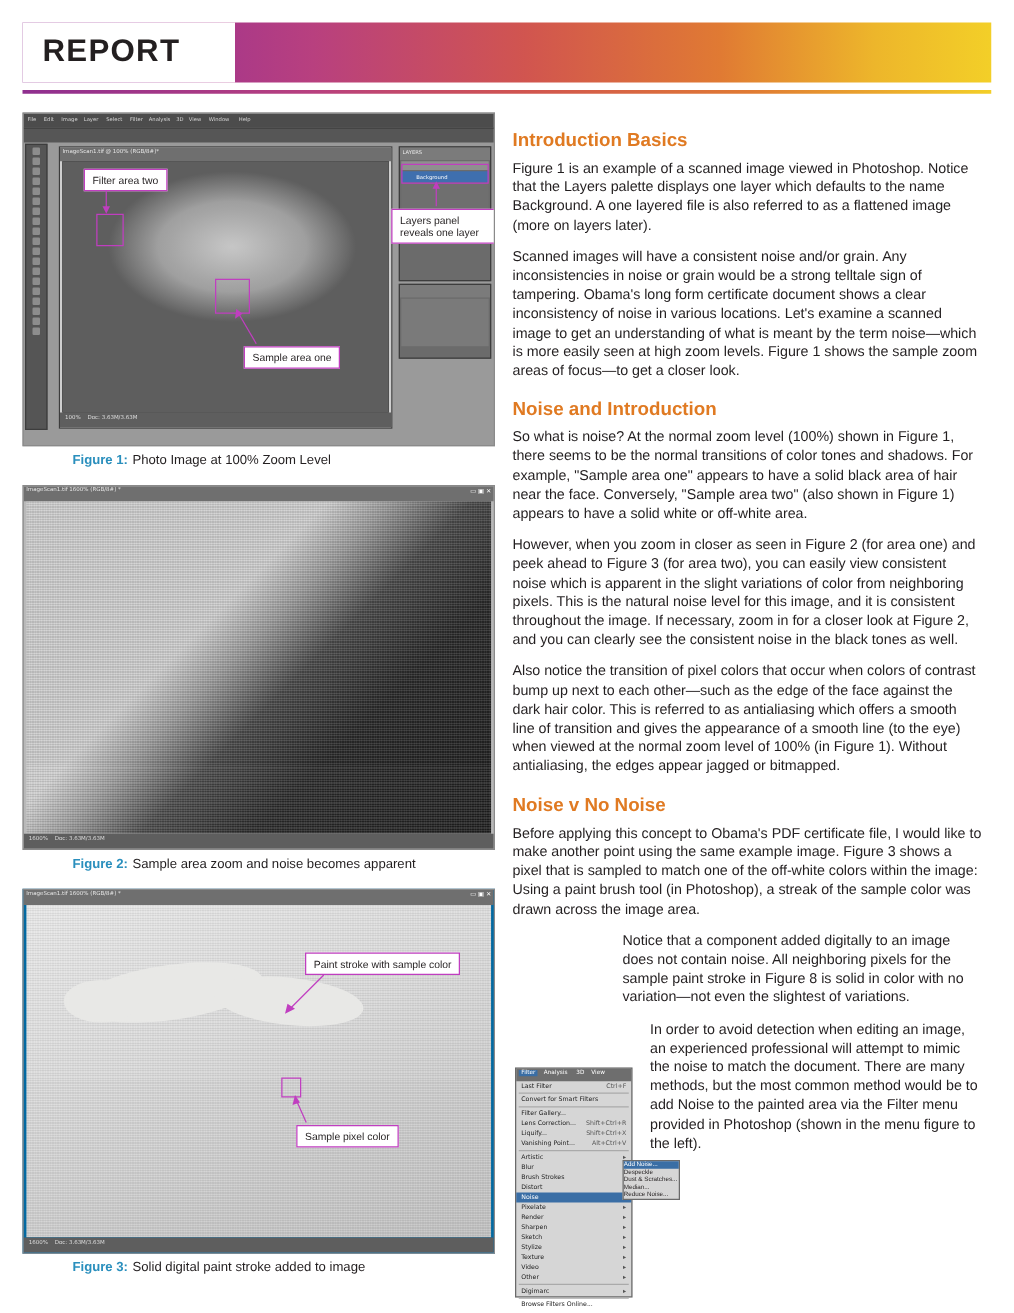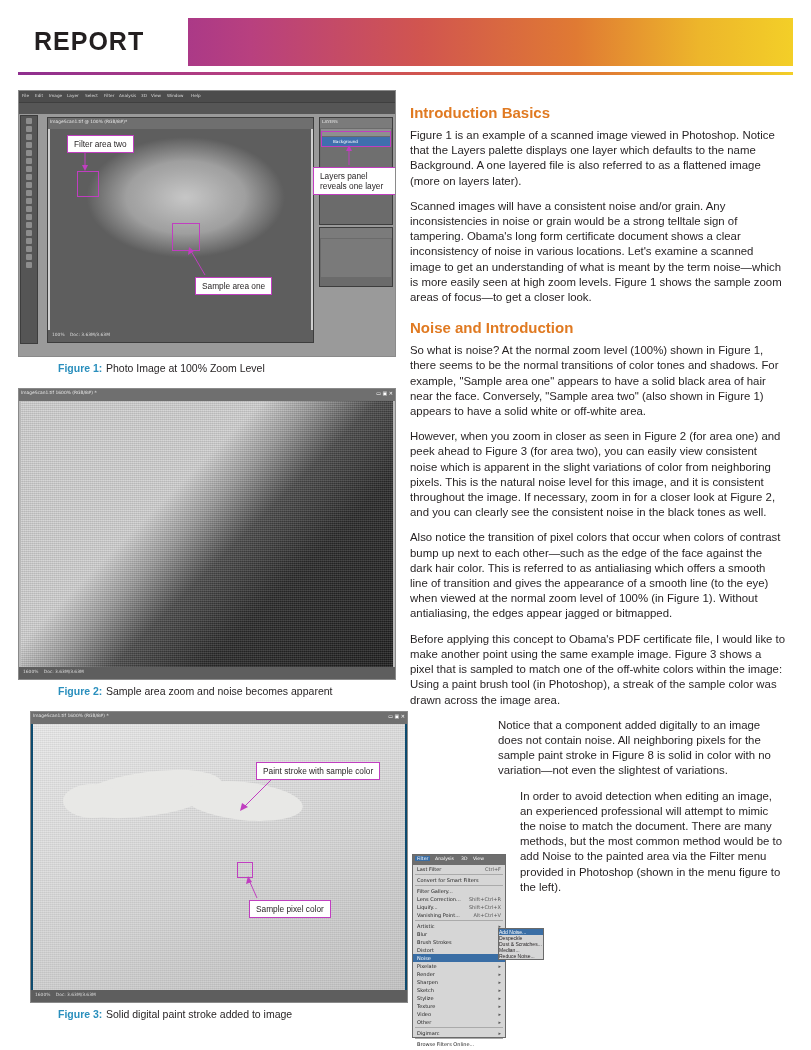--- a/index.html
+++ b/index.html
@@ -260,21 +260,21 @@
         <span>1600%</span>
         <span>Doc: 3.63M/3.63M</span>
       </div>
     </div>
     <div class="caption">
       <span class="lbl">Figure 2:</span><span>Sample area zoom and noise becomes apparent</span>
     </div>
   </div>
 
   <div class="figwrap">
-    <div class="ps" style="width:376px;height:290px;background:#0c4a6e;margin-left:12px;">
+    <div class="ps" style="width:376px;height:290px;background:#0369a1;">
       <div class="ps-doctitle" style="background:#6f6f6f;position:relative;height:10px;">
         <span>ImageScan1.tif 1600% (RGB/8#) *</span>
         <span style="position:absolute;right:2px;top:1px;color:#fff;font-size:5px;">▭ ▣ ✕</span>
       </div>
       <div style="position:absolute;left:2px;top:12px;right:2px;bottom:12px;overflow:hidden;">
         <div class="lightzoom"></div>
         <div class="noiseoverlay" style="opacity:.18"></div>
         <div class="stroke" style="left:40px;top:48px;width:150px;height:44px;transform:rotate(-8deg);"></div>
         <div class="stroke" style="left:150px;top:58px;width:120px;height:38px;transform:rotate(6deg);"></div>
         <div class="stroke" style="left:30px;top:60px;width:60px;height:34px;"></div>
@@ -303,20 +303,21 @@
 
   <div class="h2">Introduction Basics</div>
   <p class="p">Figure 1 is an example of a scanned image viewed in Photoshop. Notice that the Layers palette displays one layer which defaults to the name Background. A one layered file is also referred to as a flattened image (more on layers later).</p>
   <p class="p">Scanned images will have a consistent noise and/or grain. Any inconsistencies in noise or grain would be a strong telltale sign of tampering. Obama's long form certificate document shows a clear inconsistency of noise in various locations. Let's examine a scanned image to get an understanding of what is meant by the term noise—which is more easily seen at high zoom levels. Figure 1 shows the sample zoom areas of focus—to get a closer look.</p>
 
   <div class="h2 sub">Noise and Introduction</div>
   <p class="p">So what is noise? At the normal zoom level (100%) shown in Figure 1, there seems to be the normal transitions of color tones and shadows. For example, "Sample area one" appears to have a solid black area of hair near the face. Conversely, "Sample area two" (also shown in Figure 1) appears to have a solid white or off-white area.</p>
   <p class="p">However, when you zoom in closer as seen in Figure 2 (for area one) and peek ahead to Figure 3 (for area two), you can easily view consistent noise which is apparent in the slight variations of color from neighboring pixels. This is the natural noise level for this image, and it is consistent throughout the image. If necessary, zoom in for a closer look at Figure 2, and you can clearly see the consistent noise in the black tones as well.</p>
   <p class="p">Also notice the transition of pixel colors that occur when colors of contrast bump up next to each other—such as the edge of the face against the dark hair color. This is referred to as antialiasing which offers a smooth line of transition and gives the appearance of a smooth line (to the eye) when viewed at the normal zoom level of 100% (in Figure 1). Without antialiasing, the edges appear jagged or bitmapped.</p>
 
+  <div class="h2 sub">Noise v No Noise</div>
   <p class="p">Before applying this concept to Obama's PDF certificate file, I would like to make another point using the same example image. Figure 3 shows a pixel that is sampled to match one of the off-white colors within the image: Using a paint brush tool (in Photoshop), a streak of the sample color was drawn across the image area.</p>
   <p class="p" style="margin-left:88px;">Notice that a component added digitally to an image does not contain noise. All neighboring pixels for the sample paint stroke in Figure 8 is solid in color with no variation—not even the slightest of variations.</p>
   <p class="p" style="margin-left:110px;">In order to avoid detection when editing an image, an experienced professional will attempt to mimic the noise to match the document. There are many methods, but the most common method would be to add Noise to the painted area via the Filter menu provided in Photoshop (shown in the menu figure to the left).</p>
 </div>
 
 <div class="fmenu" style="position:absolute;left:412px;top:854px;width:92px;height:182px;">
   <div class="fbar">
     <span style="position:absolute;left:2px;background:#3a6ea5;padding:0 2px;">Filter</span>
     <span style="position:absolute;left:22px;">Analysis</span>
     <span style="position:absolute;left:48px;">3D</span>

